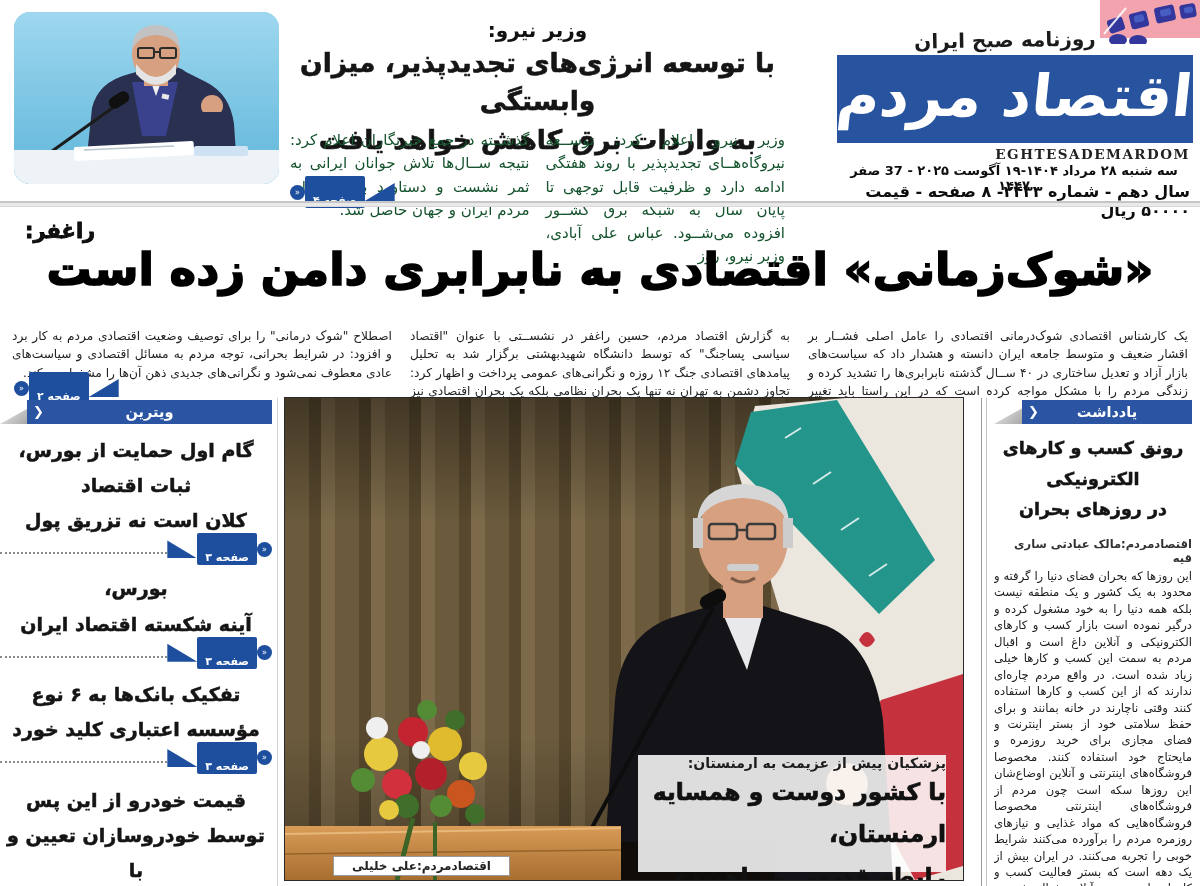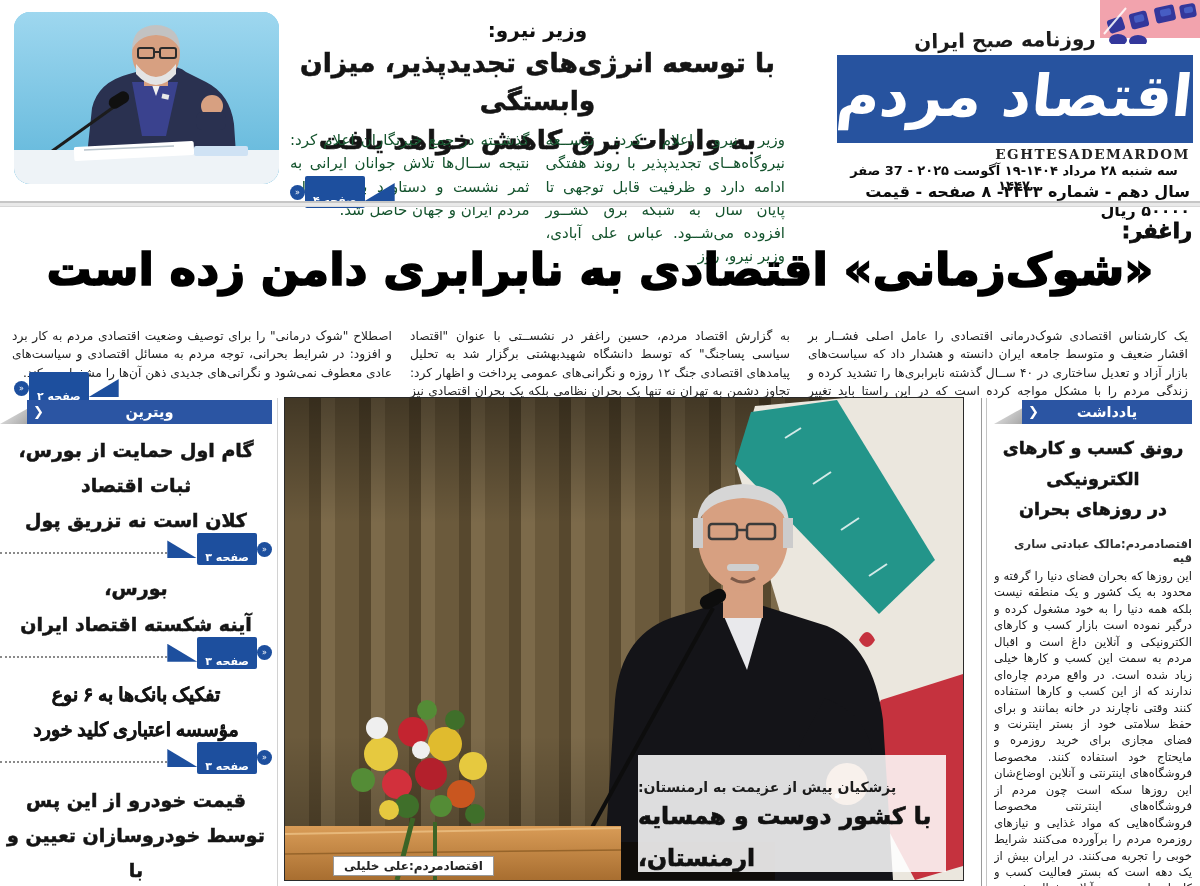--- a/index.html
+++ b/index.html
@@ -57,22 +57,22 @@
   .ls-marker{ position:absolute; top:379px; left:14px; }
 
   
   .rule-top{ position:absolute; top:201px; left:0; right:0; height:6px;
     background:#e9e9e9; border-top:2px solid #c6c6c6; border-bottom:1px solid #d8d8d8; }
   .vrule{ position:absolute; top:398px; bottom:0; width:1px; background:#9a9a9a; }
   .vrule-a{ left:981px; } .vrule-b{ left:986px; background:#c4c4c4; }
   .vrule-c{ left:277px; background:#d2d2d2; }
 
   
-  .ls-kicker{ position:absolute; top:219px; left:0; right:8px; text-align:right;
-    font-size:21px; font-weight:bold; -webkit-text-stroke:0.8px #000; }
+  .ls-kicker{ position:absolute; top:219px; left:0; right:0; text-align:left;
+    font-size:21px; font-weight:bold;padding-left:25px; -webkit-text-stroke:0.8px #000; }
   .ls-headline{ position:absolute; top:243px; left:30px; right:30px; text-align:center;
     font-size:45px; font-weight:bold; color:#000; -webkit-text-stroke:1.6px #000;
     letter-spacing:-1px; }
   .ls-cols{ position:absolute; top:327px; left:12px; right:12px; height:72px;
     display:flex; gap:18px; }
   .ls-col{ flex:1; font-size:12.2px; line-height:1.5; text-align:justify; color:#222; }
 
   
   .sec-head{ position:relative; height:24px; }
   .sec-ribbon{ position:absolute; left:0; top:5px; width:34px; height:19px;
@@ -82,35 +82,35 @@
     line-height:24px; font-weight:bold; }
   .sec-title{ display:block; text-align:center; color:#fff; font-size:14.5px;
     font-weight:bold; line-height:24px; }
 
   
   .vitrine{ position:absolute; left:0; top:400px; width:272px; height:486px; }
   .v-item-title{ text-align:center; font-weight:bold; color:#151515; font-size:19px;
     line-height:1.85; -webkit-text-stroke:0.5px #151515; }
   .v-sep{ display:flex; align-items:flex-end; height:20px; }
   .v-dots{ flex:1; border-bottom:2px dotted #8a8a8a; margin:0 0 4px 0; }
-  .mt10{margin-top:9px;} .mt14{margin-top:13px;} .mt16{margin-top:15px;font-family:Liberation Serif, serif;} .mt18{margin-top:16px;}
+  .mt10{margin-top:9px;} .mt14{margin-top:13px;} .mt16{margin-top:15px;} .mt18{margin-top:16px;}
 
   
   .main-photo{ position:absolute; left:285px; top:398px; width:678px; height:482px;
     background:
       linear-gradient(rgba(0,0,0,.38), rgba(0,0,0,0) 26%, rgba(0,0,0,0) 70%, rgba(0,0,0,.30)),
       repeating-linear-gradient(90deg,#6b5a3c 0 24px,#57482e 24px 36px,#7c6a4a 36px 50px);
     outline:1px solid #2a2a2a; overflow:hidden; }
   .photo-caption{ position:absolute; left:353px; top:357px; width:308px; height:117px;
-    background:rgba(255,255,255,0.86); text-align:left; padding-top:24px; }
+    background:rgba(255,255,255,0.86); text-align:right; padding-top:0; }
   .cap-kicker{ font-size:14px; font-weight:bold; color:#1c1c1c; }
   .cap-text{ font-size:23.5px; font-weight:bold; color:#111; line-height:1.8;
     -webkit-text-stroke:0.7px #111; }
   .photo-credit{ position:absolute; left:48px; top:458px; background:#fff; color:#222;
-    border:1px solid #999; font-size:12px; font-weight:bold; padding:2px 10px; }
+    border:1px solid #999; font-size:12px; font-weight:bold; padding:2px 18px; }
 
   
   .note{ position:absolute; left:994px; top:400px; width:198px; height:486px; overflow:hidden; }
   .note .sec-bar{ left:28px; }
   .note-title{ margin-top:9px; text-align:center; font-size:17.5px; font-weight:bold;
     line-height:1.75; color:#141414; -webkit-text-stroke:0.5px #141414; }
   .note-byline{ margin-top:12px; font-size:11.5px; font-weight:bold; color:#333;
     text-align:right; }
   .note-body{ margin-top:3px; font-size:11.6px; line-height:1.42; text-align:justify;
     color:#1b1b1b; }

